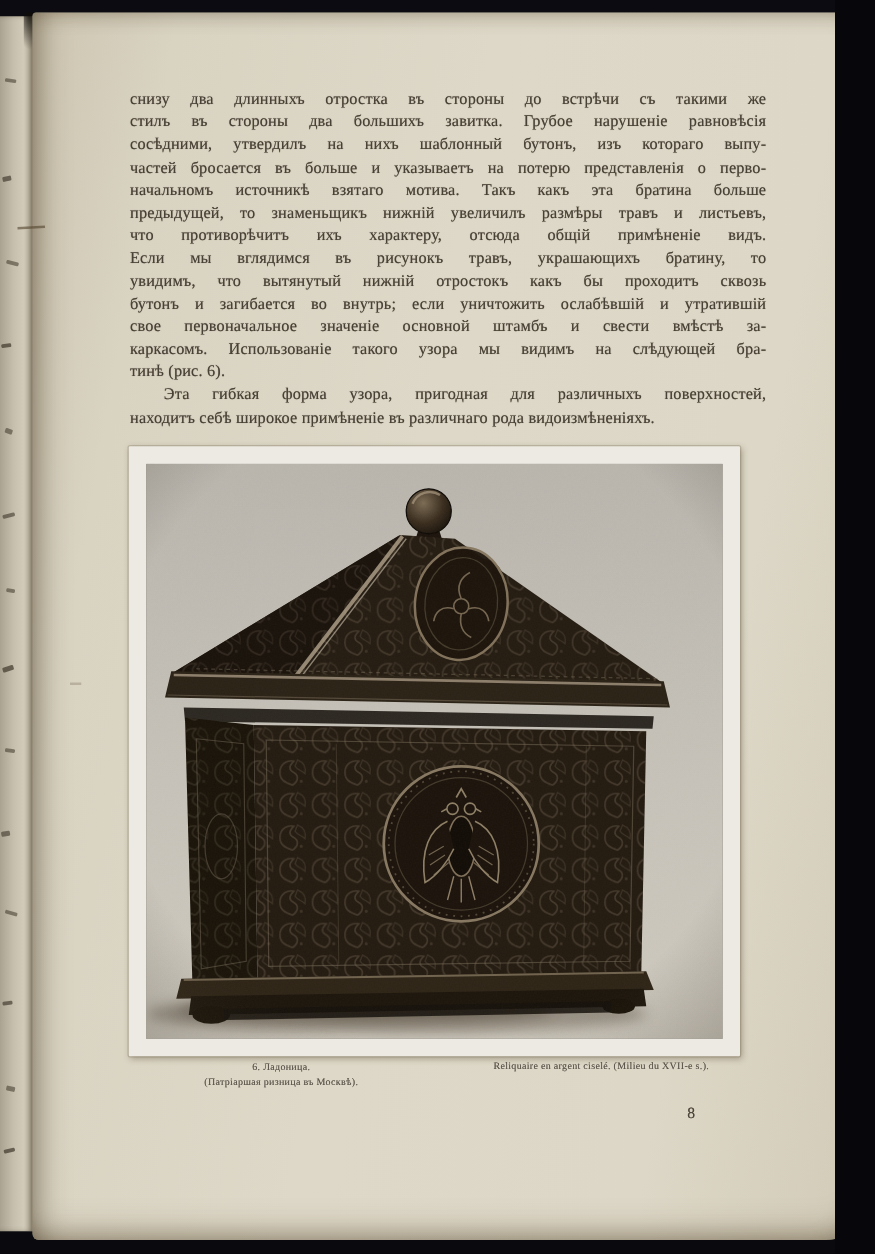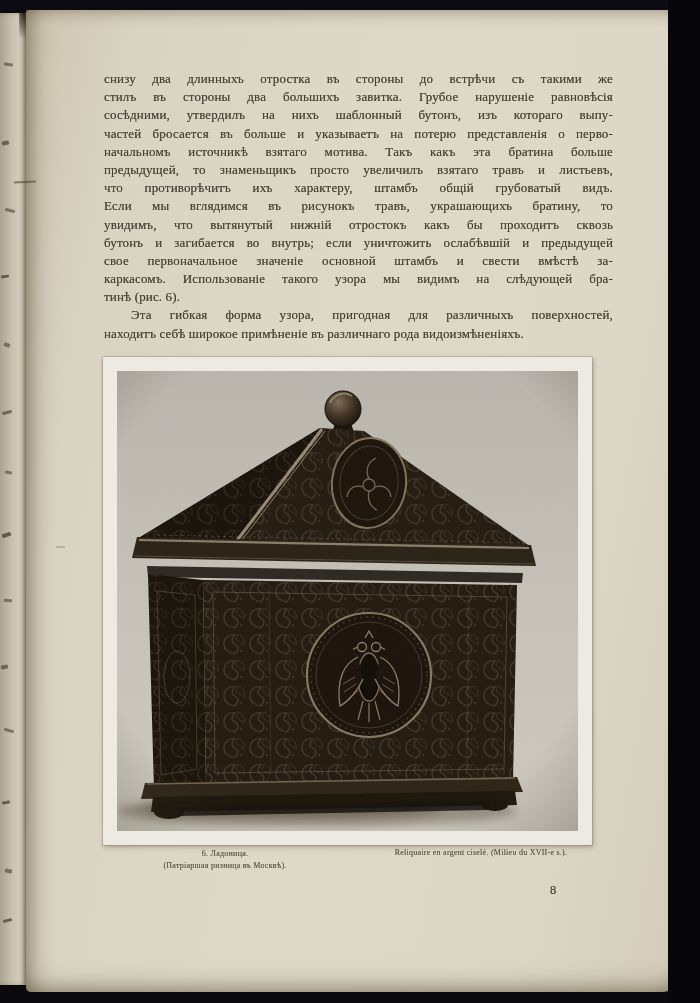--- a/index.html
+++ b/index.html
@@ -78,25 +78,25 @@
 
     <div class="flaw" style="left:-12px;top:171px;width:22px;height:2px;transform:rotate(-3deg);"></div>
     <div class="flaw" style="left:30px;top:536px;width:9px;height:2px;opacity:.4;"></div>
 
     <div id="text-block">
       <div class="text-line">снизу два длинныхъ отростка въ стороны до встрѣчи съ такими же</div>
       <div class="text-line">стилъ въ стороны два большихъ завитка. Грубое нарушеніе равновѣсія</div>
       <div class="text-line">сосѣдними, утвердилъ на нихъ шаблонный бутонъ, изъ котораго выпу-</div>
       <div class="text-line">частей бросается въ больше и указываетъ на потерю представленія о перво-</div>
       <div class="text-line">начальномъ источникѣ взятаго мотива. Такъ какъ эта братина больше</div>
-      <div class="text-line">предыдущей, то знаменьщикъ просто увеличилъ взятаго травъ и листьевъ,</div>
-      <div class="text-line">что противорѣчитъ ихъ характеру, штамбъ общій грубоватый видъ.</div>
+      <div class="text-line">предыдущей, то знаменьщикъ нижній увеличилъ размѣры травъ и листьевъ,</div>
+      <div class="text-line">что противорѣчитъ ихъ характеру, отсюда общій примѣненіе видъ.</div>
       <div class="text-line">Если мы вглядимся въ рисунокъ травъ, украшающихъ братину, то</div>
       <div class="text-line">увидимъ, что вытянутый нижній отростокъ какъ бы проходитъ сквозь</div>
-      <div class="text-line">бутонъ и загибается во внутрь; если уничтожить ослабѣвшій и предыдущей</div>
+      <div class="text-line">бутонъ и загибается во внутрь; если уничтожить ослабѣвшій и утратившій</div>
       <div class="text-line">свое первоначальное значеніе основной штамбъ и свести вмѣстѣ за-</div>
       <div class="text-line">каркасомъ. Использованіе такого узора мы видимъ на слѣдующей бра-</div>
       <div class="text-line endline">тинѣ (рис. 6).</div>
       <div class="text-line indent">Эта гибкая форма узора, пригодная для различныхъ поверхностей,</div>
       <div class="text-line endline">находитъ себѣ широкое примѣненіе въ различнаго рода видоизмѣненіяхъ.</div>
     </div>
 
     <div id="plate">
       <div id="photo">
         <svg width="461" height="460" viewBox="0 0 461 460">

